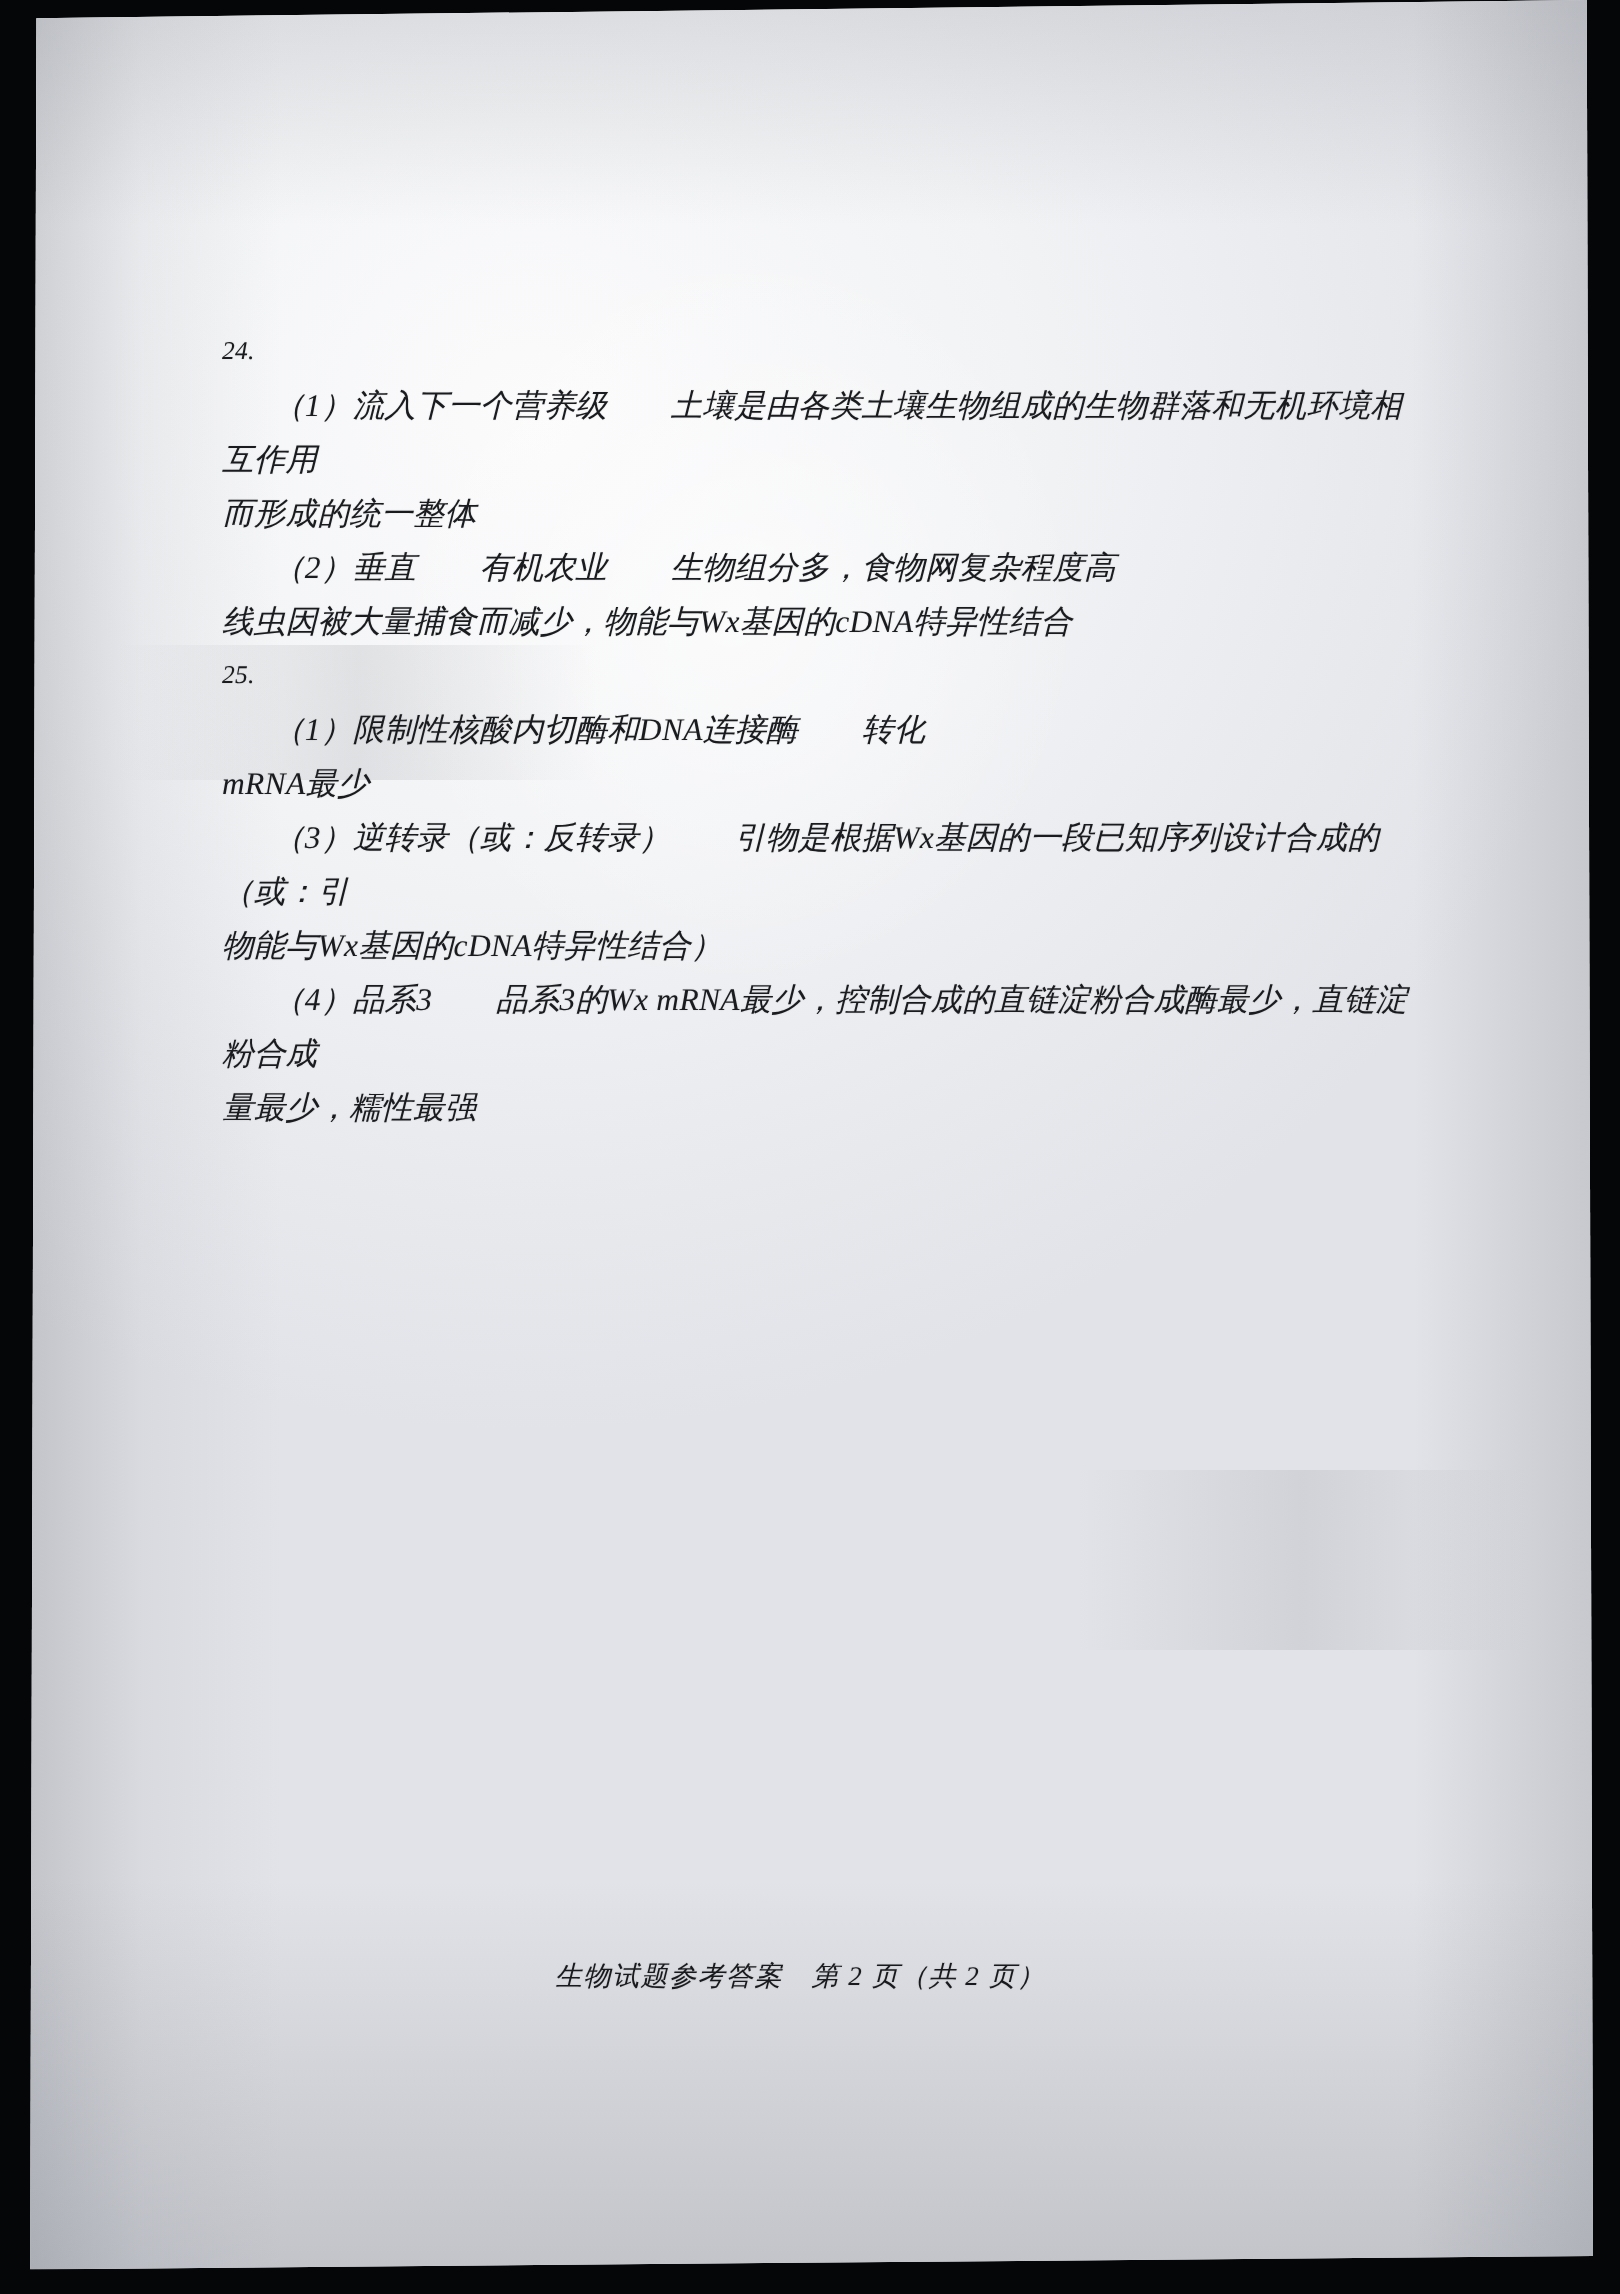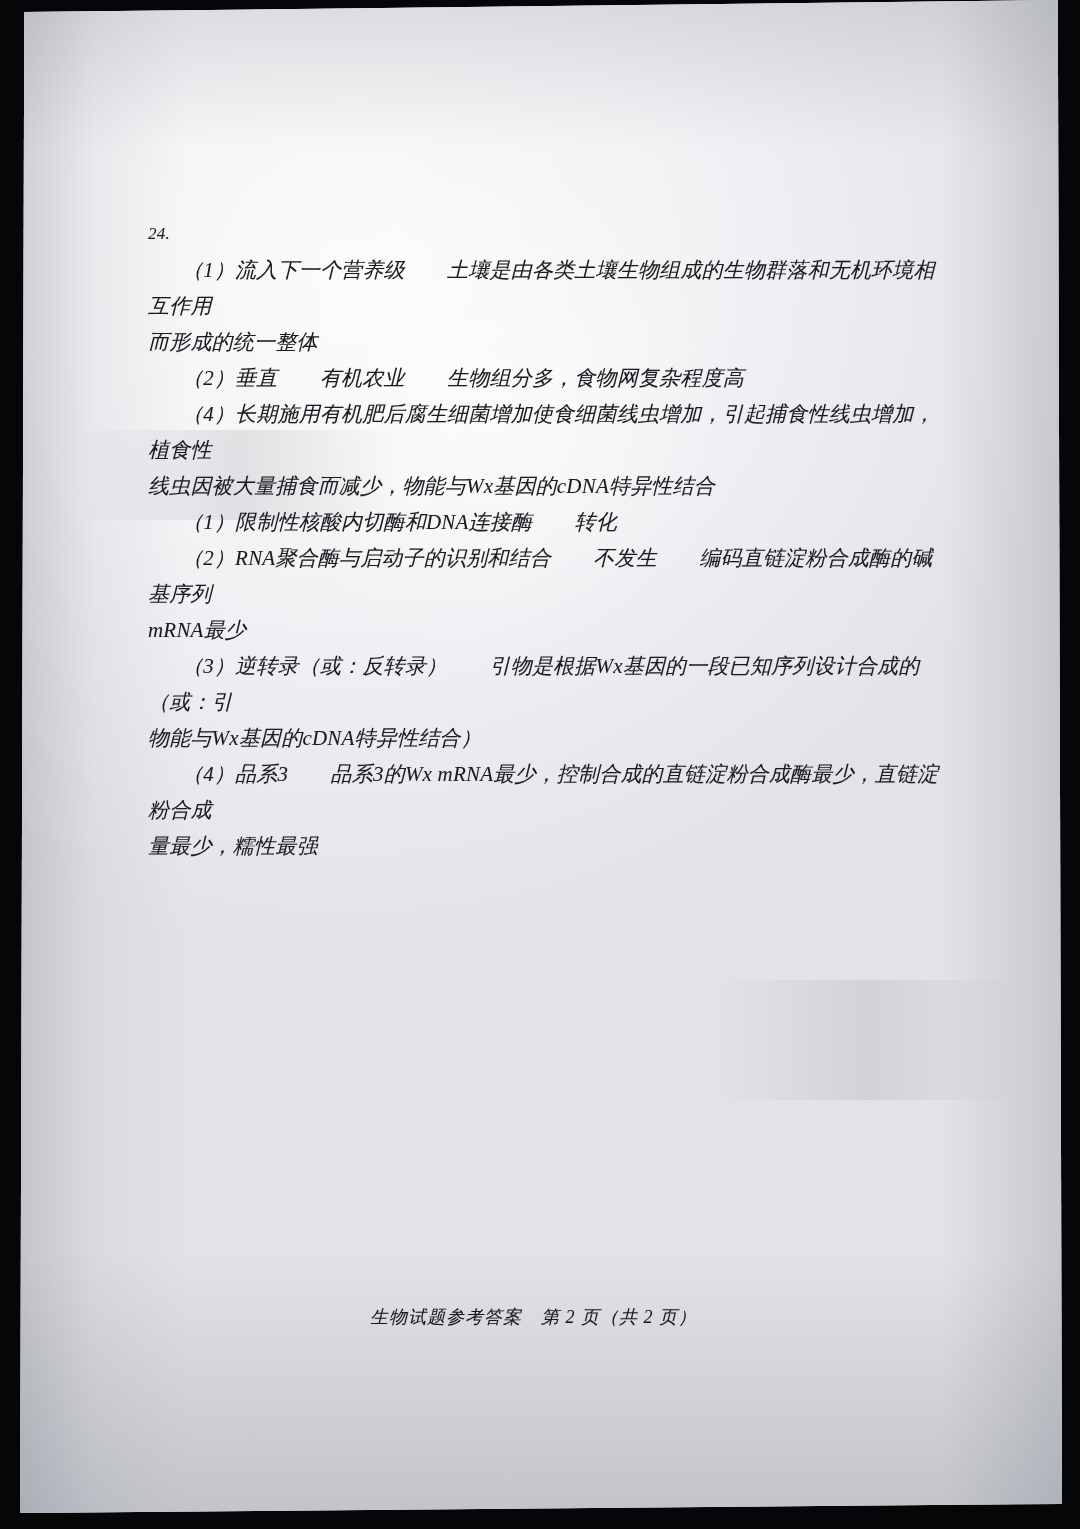--- a/index.html
+++ b/index.html
@@ -121,25 +121,24 @@
     <div class="shade-bottom"></div>
     <div class="crease" style="left:60px; top:430px; width:320px; height:90px;"></div>
     <div class="crease" style="left:700px; top:980px; width:300px; height:120px;"></div>
 
     <div class="content">
 
       <div class="line qnum">24.</div>
       <div class="line indent">（1）流入下一个营养级　　土壤是由各类土壤生物组成的生物群落和无机环境相互作用</div>
       <div class="line">而形成的统一整体</div>
       <div class="line indent">（2）垂直　　有机农业　　生物组分多，食物网复杂程度高</div>
-      <div class="line indent">（4）长期施用有机肥后腐生细菌增加使食细菌线虫增加，引起捕食性线虫增加，植食性</div>
       <div class="line">线虫因被大量捕食而减少，物能与Wx基因的cDNA特异性结合</div>
 
+      <div class="line qnum">25.</div>
       <div class="line indent">（1）限制性核酸内切酶和DNA连接酶　　转化</div>
-      <div class="line indent">（2）RNA聚合酶与启动子的识别和结合　　不发生　　编码直链淀粉合成酶的碱基序列</div>
       <div class="line">mRNA最少</div>
       <div class="line indent">（3）逆转录（或：反转录）　　引物是根据Wx基因的一段已知序列设计合成的（或：引</div>
       <div class="line">物能与Wx基因的cDNA特异性结合）</div>
       <div class="line indent">（4）品系3　　品系3的Wx mRNA最少，控制合成的直链淀粉合成酶最少，直链淀粉合成</div>
       <div class="line">量最少，糯性最强</div>
 
     </div>
 
     <div class="footer">生物试题参考答案　第 2 页（共 2 页）</div>
   </div>

